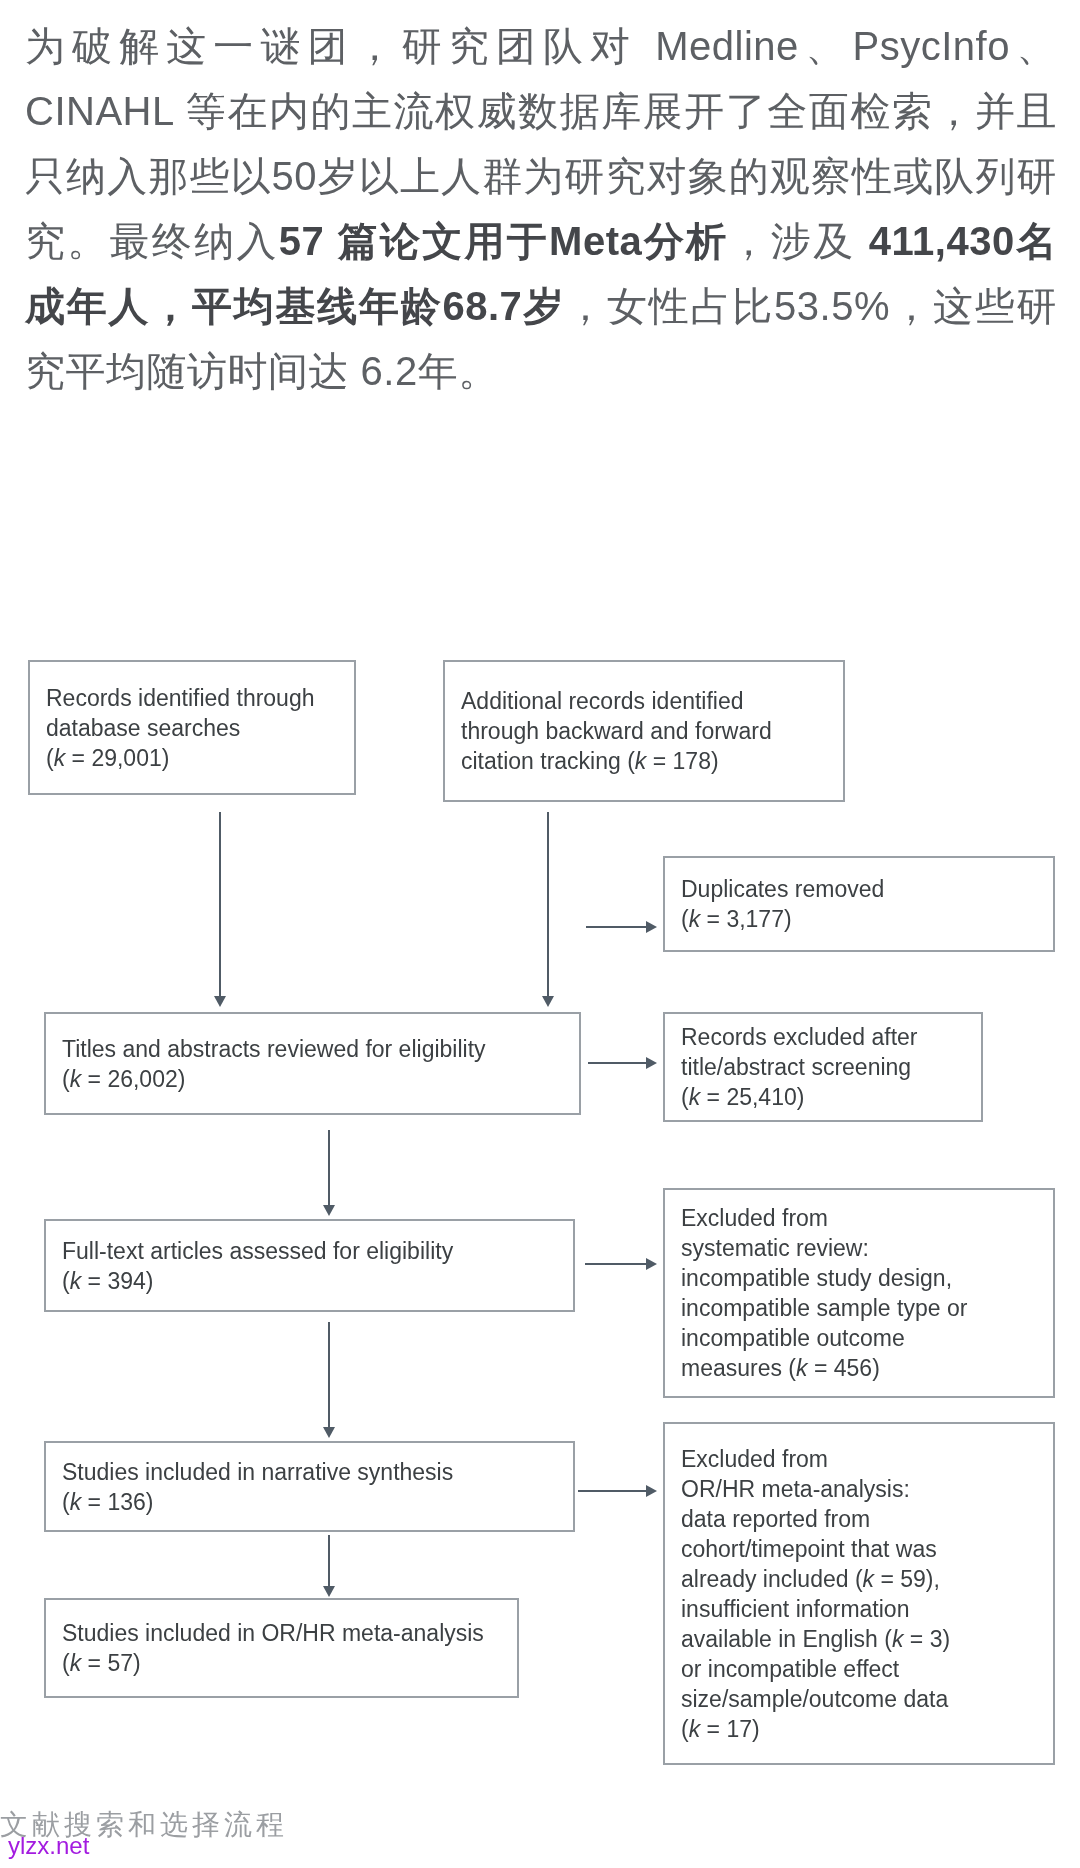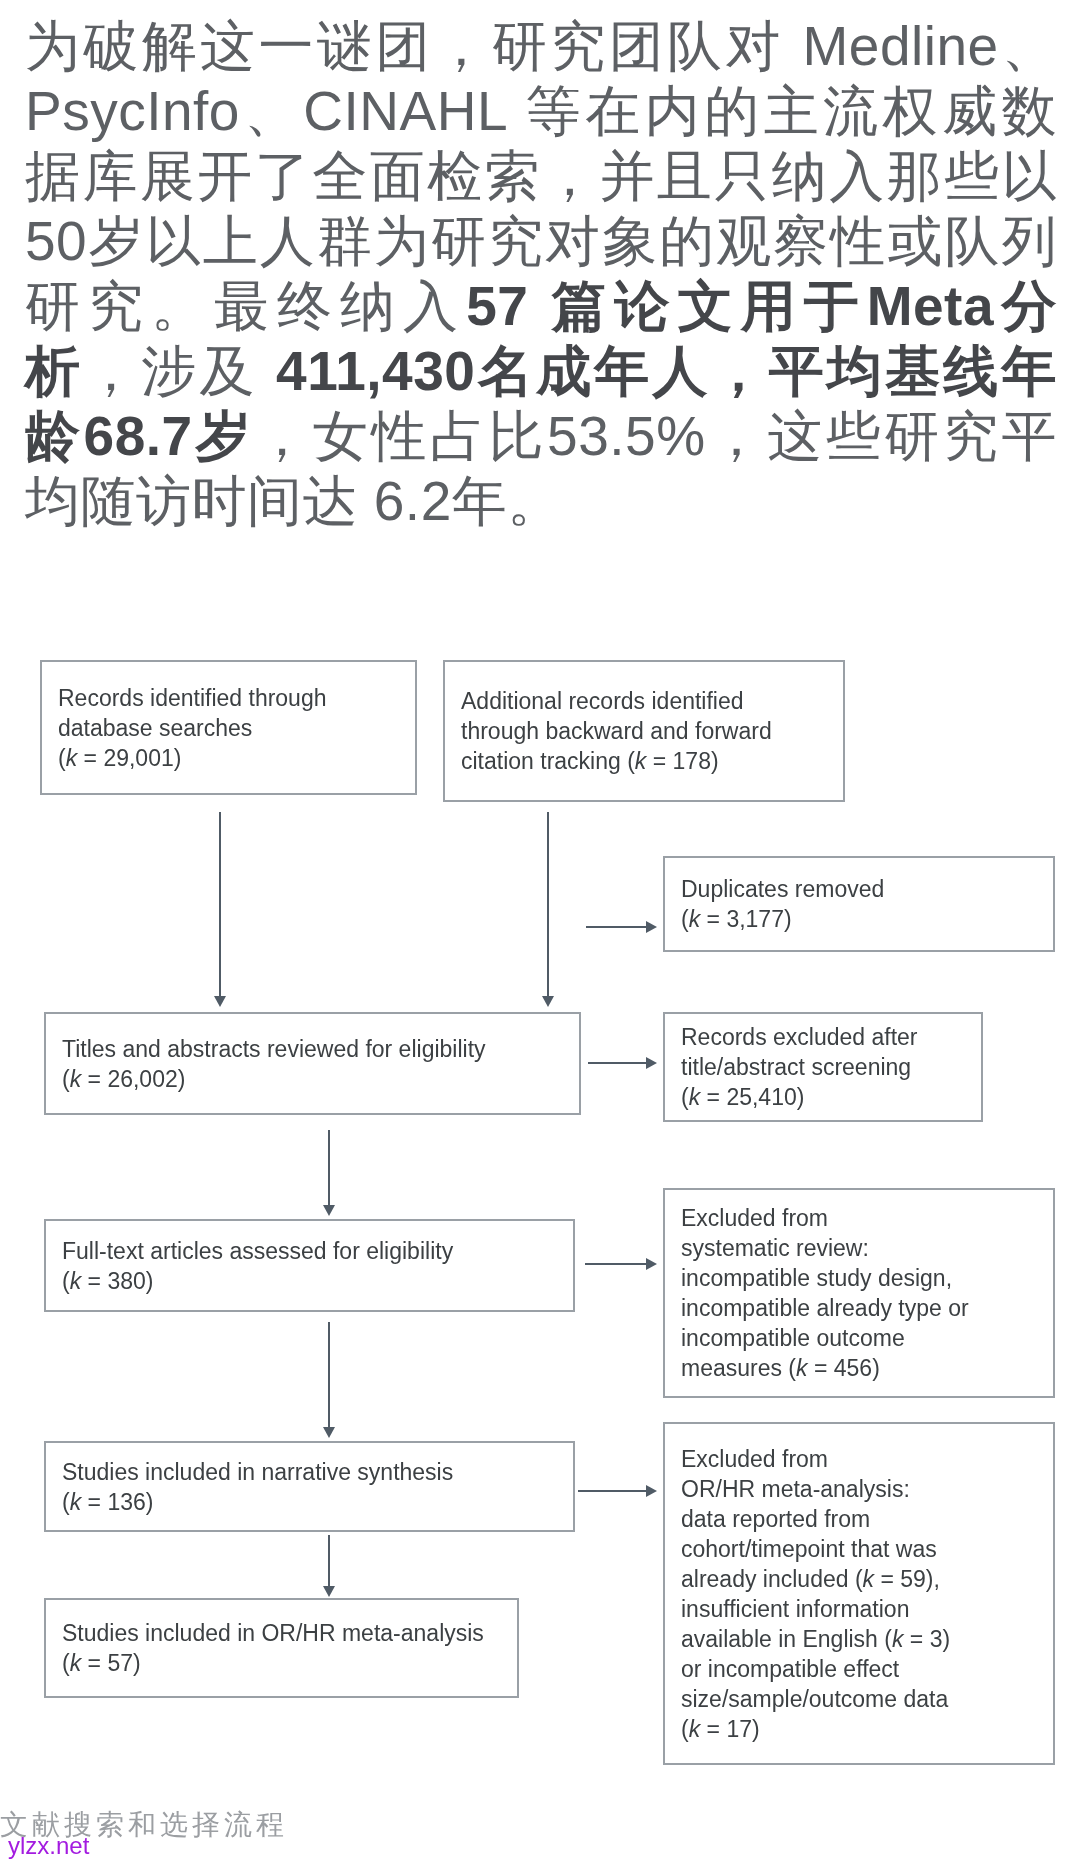--- a/index.html
+++ b/index.html
@@ -11,21 +11,21 @@
     font-family:"Liberation Sans","DejaVu Sans",sans-serif;
     overflow:hidden;
   }
   
   .intro{
     position:absolute;
     left:25px; top:0px;
     width:1032px;
     margin:0;
     padding-top:14px;
-    font-size:55px;
+    font-size:40px;
     line-height:65px;
     color:#5d6064;
     text-align:justify;
     letter-spacing:0.5px;
   }
   .intro b{ color:#44464a; font-weight:700; }
   
   .fbox{
     position:absolute;
     box-sizing:border-box;
@@ -85,21 +85,21 @@
 </style>
 </head>
 <body>
 
 <div class="page">
 
   <p class="intro"><span>为破解这一谜团，研究团队对 Medline、PsycInfo、CINAHL 等在内的主流权威数据库展开了全面检索，并且只纳入那些以50岁以上人群为研究对象的观察性或队列研究。最终纳入</span><b>57 篇论文用于Meta分析</b><span>，涉及 </span><b>411,430名成年人，平均基线年龄68.7岁</b><span>，女性占比53.5%，这些研究平均随访时间达 6.2年。</span></p>
 
   <div class="diagram">
 
-    <div class="fbox" style="left:40px;top:660px;width:377px;height:135px">
+    <div class="fbox" style="left:28px;top:660px;width:328px;height:135px">
       <div class="inner"><span>Records identified through database searches</span><br><span>(</span><i>k</i><span> = 29,001)</span></div>
     </div>
     <div class="fbox" style="left:443px;top:660px;width:402px;height:142px">
       <div class="inner"><span>Additional records identified through backward and forward citation tracking (</span><i>k</i><span> = 178)</span></div>
     </div>
 
     <div class="arrow-v" style="left:219px;top:812px;height:184px"></div>
     <div class="arrow-v" style="left:547px;top:812px;height:184px"></div>
     <div class="arrow-h" style="left:586px;top:926px;width:60px"></div>
 
@@ -111,25 +111,25 @@
       <div class="inner"><span>Titles and abstracts reviewed for eligibility</span><br><span>(</span><i>k</i><span> = 26,002)</span></div>
     </div>
     <div class="arrow-h" style="left:588px;top:1062px;width:58px"></div>
     <div class="fbox" style="left:663px;top:1012px;width:320px;height:110px">
       <div class="inner"><span>Records excluded after title/abstract screening</span><br><span>(</span><i>k</i><span> = 25,410)</span></div>
     </div>
 
     <div class="arrow-v" style="left:328px;top:1130px;height:75px"></div>
 
     <div class="fbox" style="left:44px;top:1219px;width:531px;height:93px">
-      <div class="inner"><span>Full-text articles assessed for eligibility</span><br><span>(</span><i>k</i><span> = 380)</span></div>
+      <div class="inner"><span>Full-text articles assessed for eligibility</span><br><span>(</span><i>k</i><span> = 394)</span></div>
     </div>
     <div class="arrow-h" style="left:585px;top:1263px;width:61px"></div>
     <div class="fbox" style="left:663px;top:1188px;width:392px;height:210px">
-      <div class="inner"><span>Excluded from</span><br><span>systematic review:</span><br><span>incompatible study design,</span><br><span>incompatible already type or</span><br><span>incompatible outcome</span><br><span>measures (</span><i>k</i><span> = 456)</span></div>
+      <div class="inner"><span>Excluded from</span><br><span>systematic review:</span><br><span>incompatible study design,</span><br><span>incompatible sample type or</span><br><span>incompatible outcome</span><br><span>measures (</span><i>k</i><span> = 456)</span></div>
     </div>
 
     <div class="arrow-v" style="left:328px;top:1322px;height:105px"></div>
 
     <div class="fbox" style="left:44px;top:1441px;width:531px;height:91px">
       <div class="inner"><span>Studies included in narrative synthesis</span><br><span>(</span><i>k</i><span> = 136)</span></div>
     </div>
     <div class="arrow-h" style="left:578px;top:1490px;width:68px"></div>
     <div class="fbox" style="left:663px;top:1422px;width:392px;height:343px">
       <div class="inner"><span>Excluded from</span><br><span>OR/HR meta-analysis:</span><br><span>data reported from</span><br><span>cohort/timepoint that was</span><br><span>already included (</span><i>k</i><span> = 59),</span><br><span>insufficient information</span><br><span>available in English (</span><i>k</i><span> = 3)</span><br><span>or incompatible effect</span><br><span>size/sample/outcome data</span><br><span>(</span><i>k</i><span> = 17)</span></div>

